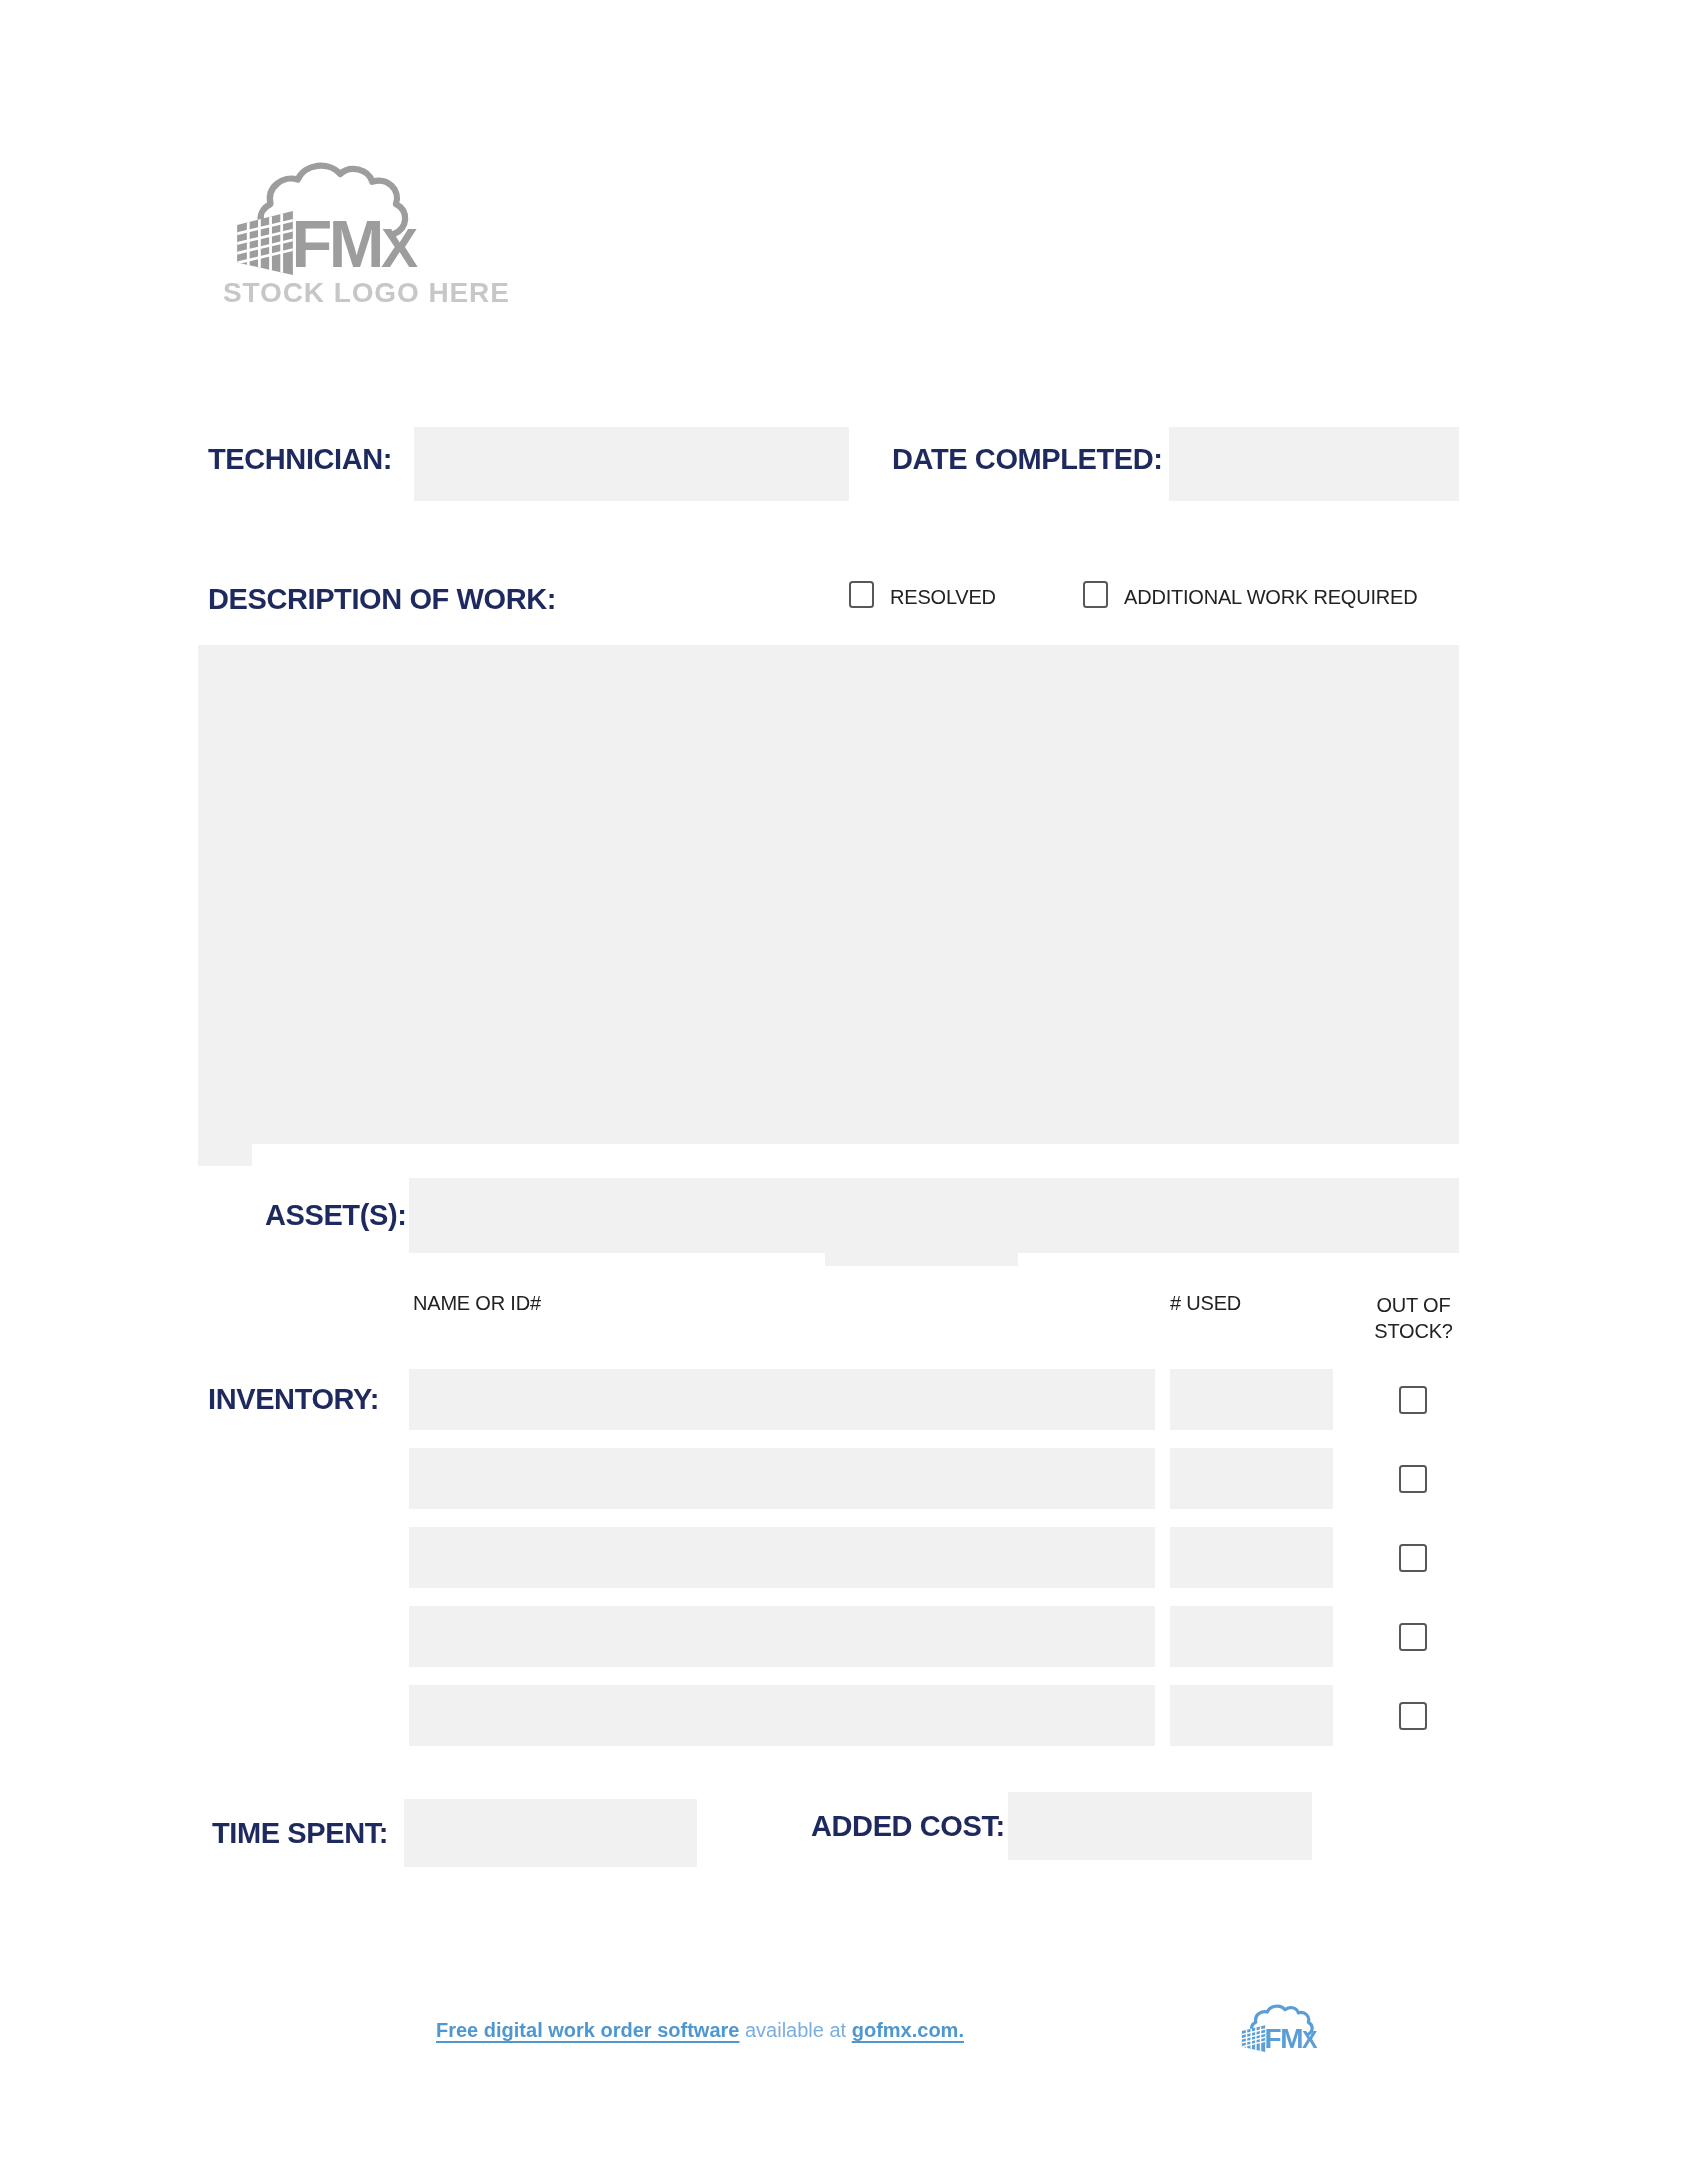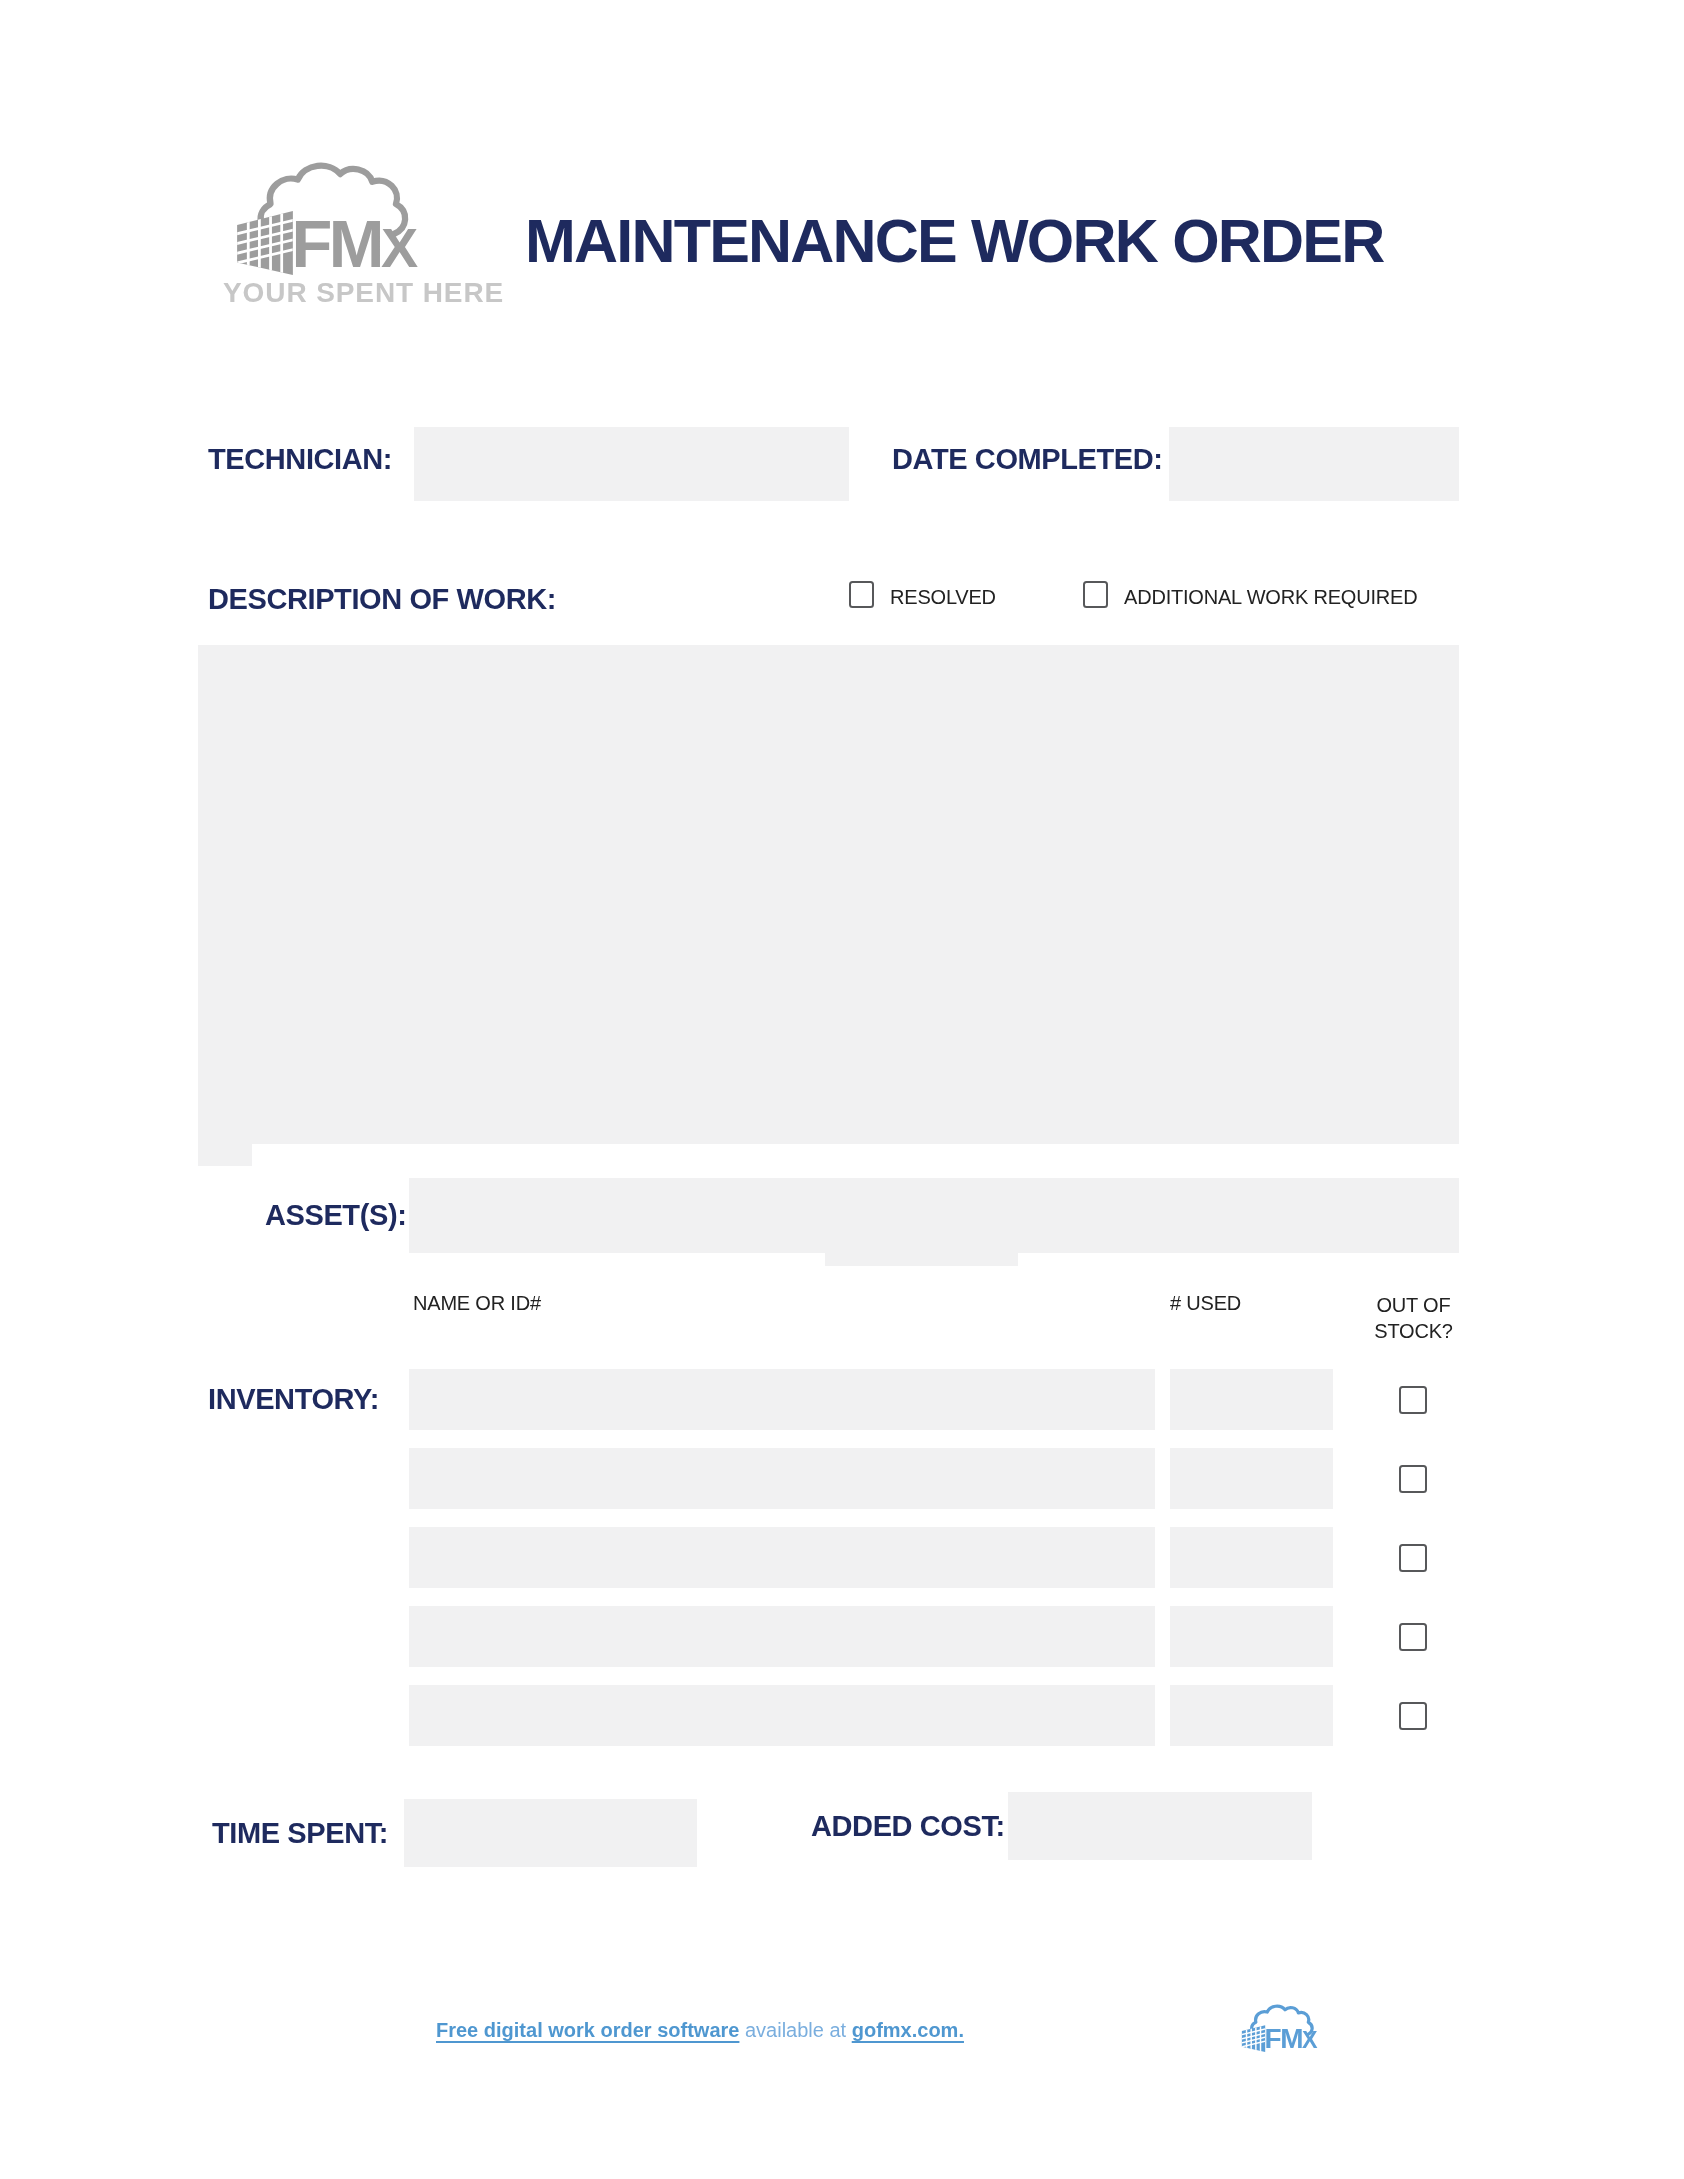--- a/index.html
+++ b/index.html
@@ -93,23 +93,22 @@
         <line x1="74" y1="70" x2="74" y2="172"></line>
           <line x1="90" y1="70" x2="90" y2="172"></line>
         <line x1="20" y1="110" x2="112" y2="88"></line>
           <line x1="20" y1="124" x2="112" y2="102"></line>
         <line x1="20" y1="138" x2="112" y2="116"></line>
           <line x1="20" y1="152" x2="112" y2="130"></line>
       </g>
       <text x="104" y="156" font-size="96" font-weight="bold" fill="currentColor" letter-spacing="-5" font-family="'Liberation Sans',sans-serif">FM<tspan font-size="80">X</tspan></text>
     </g>
   </svg>
-  <div class="logo-text">YOUR SPENT HERE</div>
+  <div class="logo-text">STOCK LOGO HERE</div>
 
-  <h1 class="title">MAINTENANCE WORK ORDER</h1>
 
   <div class="nlabel technician-label">TECHNICIAN:</div>
   <input class="gfield technician-input" type="text" value="" style="">
   <div class="nlabel date-label">DATE COMPLETED:</div>
   <input class="gfield date-input" type="text" value="" style="">
 
   <div class="nlabel desc-label">DESCRIPTION OF WORK:</div>
   <div class="checkbox resolved-cb"></div>
   <div class="slabel resolved-label">RESOLVED</div>
   <div class="checkbox additional-cb"></div>

